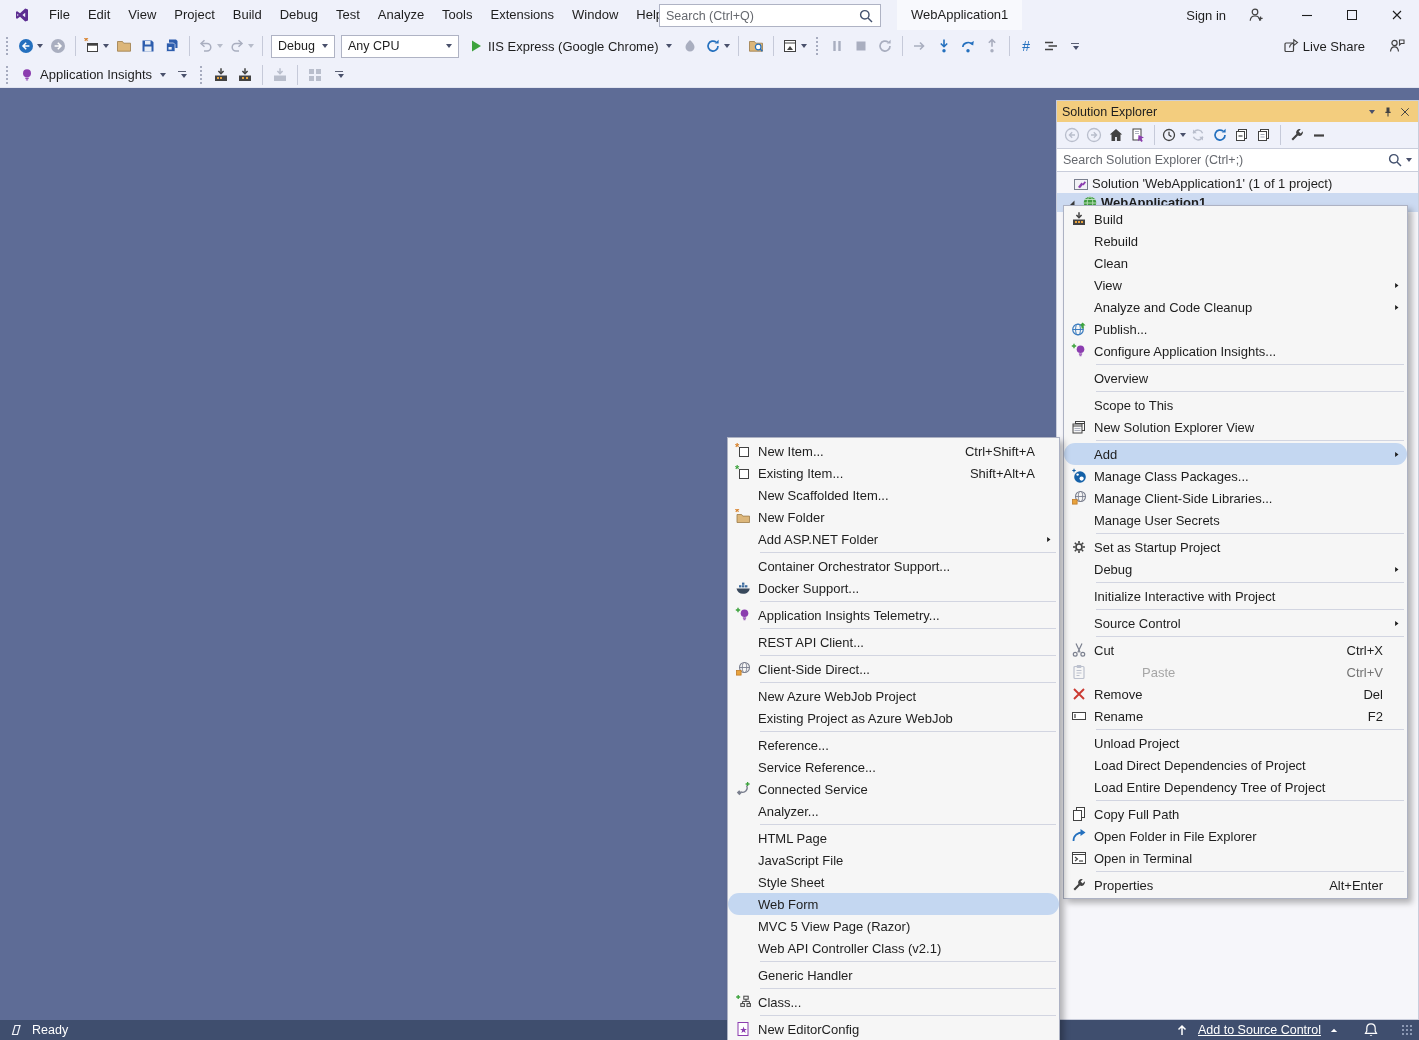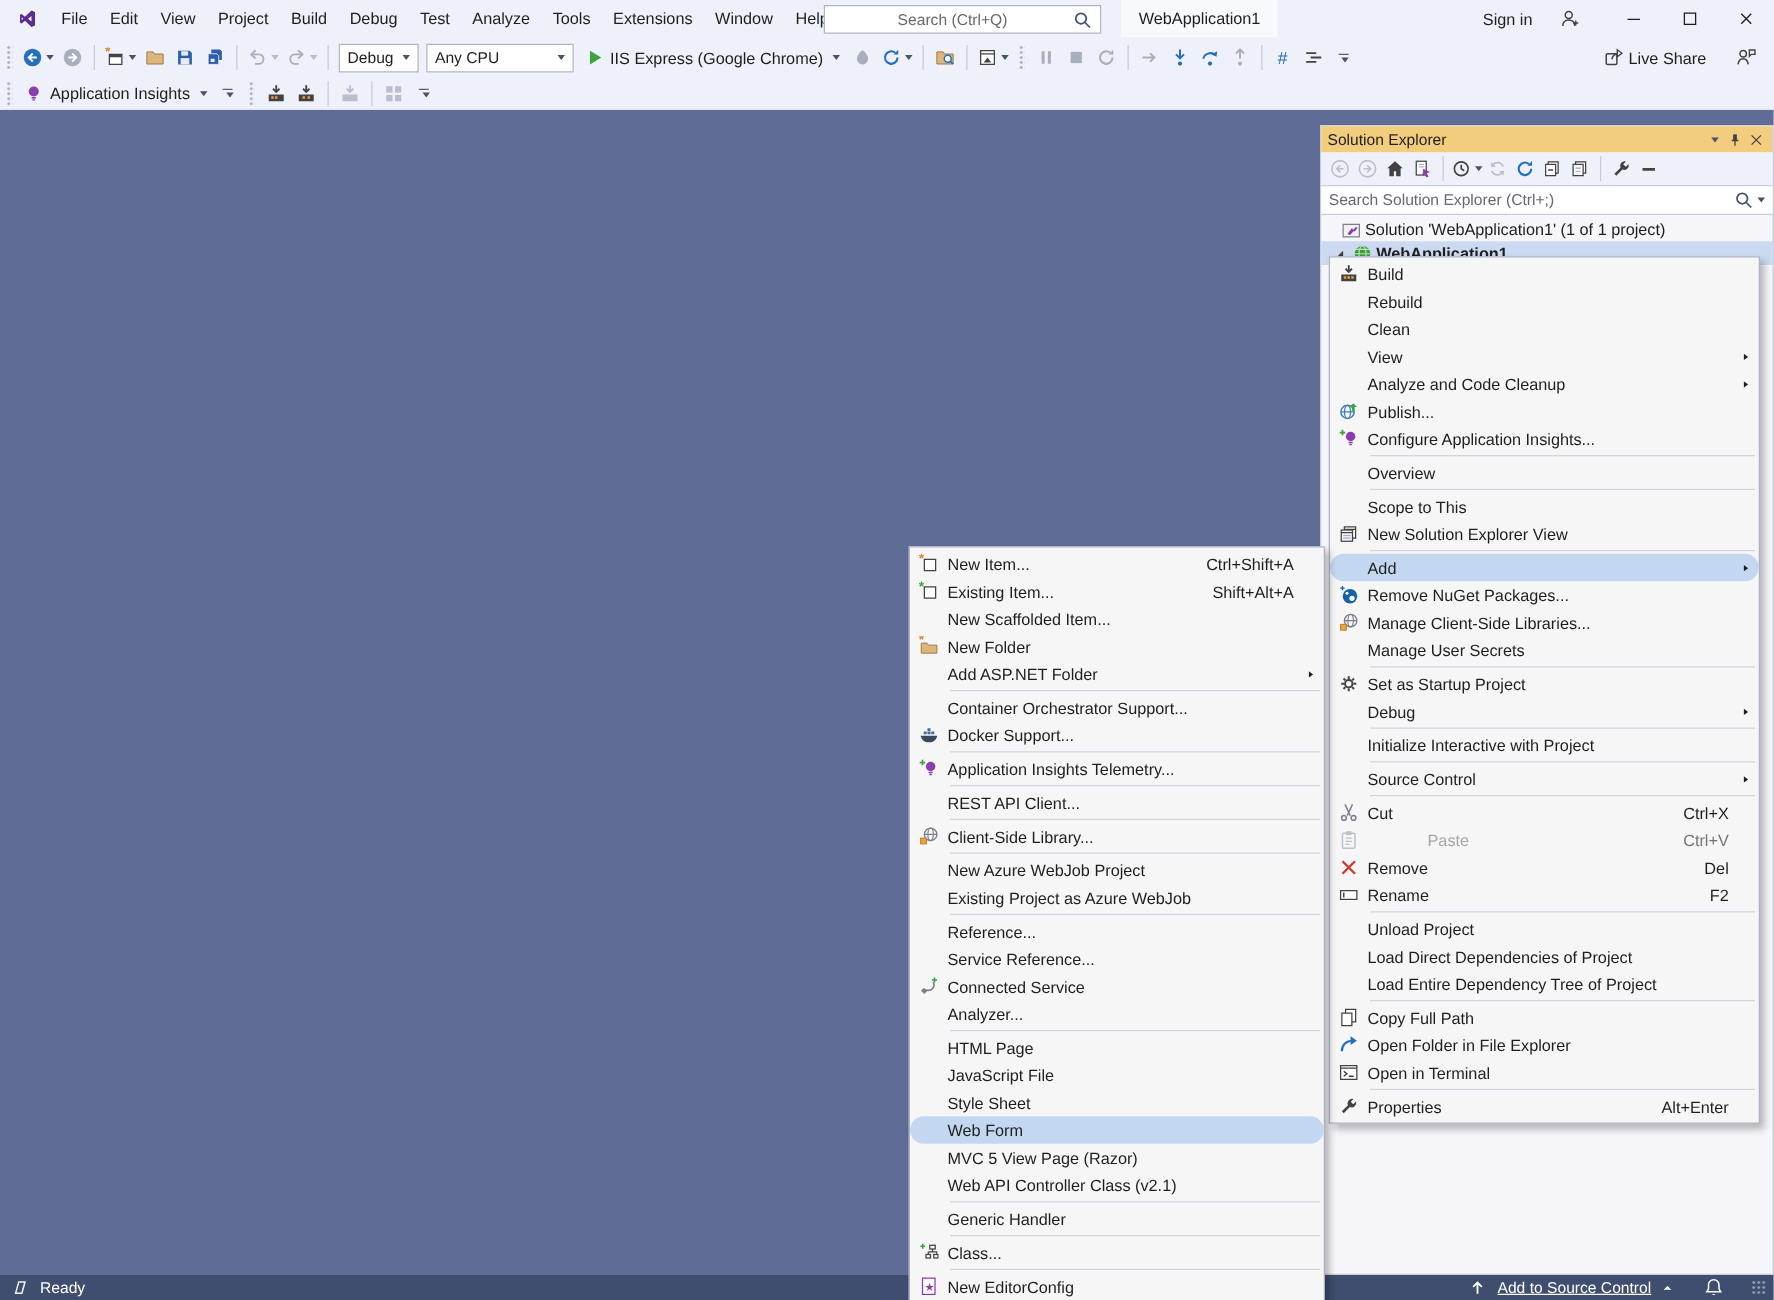--- a/index.html
+++ b/index.html
@@ -6,21 +6,21 @@
   html,body{width:1419px;height:1040px;overflow:hidden;font-family:"Liberation Sans",sans-serif;font-size:13px;color:#1E1E1E;}
   .window{position:relative;width:1419px;height:1040px;background:#EFF1FA;}
 
   
   .titlebar{position:absolute;left:0;top:0;width:100%;height:30px;background:#EFF1FA;display:flex;align-items:center;}
   .logo{width:24px;height:24px;margin:0 6px 0 10px;display:flex;align-items:center;}
   .logo svg{width:22px;height:22px;}
   .menubar{display:flex;height:100%;align-items:center;}
   .mtop{padding:0 9px;line-height:30px;cursor:default;}
   .qsearch{position:absolute;left:659px;top:4px;width:222px;height:23px;background:#fff;border:1px solid #AFB3C4;display:flex;align-items:center;padding:0 6px;color:#66696F;font-size:12.5px;}
-  .qsearch .ph{flex:1;text-align:center;}
+  .qsearch .ph{flex:1;}
   .wintitle{position:absolute;left:897px;top:0;height:30px;line-height:30px;padding:0 14px;background:#F8F9FD;}
   .signin{position:absolute;right:155px;top:0;height:30px;display:flex;align-items:center;gap:22px;}
   .wincontrols{position:absolute;right:0;top:0;height:30px;display:flex;}
   .winbtn{width:45px;height:30px;display:flex;align-items:center;justify-content:center;}
 
   
   .toolbar1{position:absolute;left:0;top:30px;width:100%;height:32px;background:#EFF1FA;display:flex;align-items:center;}
   .toolbar2{position:absolute;left:0;top:62px;width:100%;height:26px;background:#EFF1FA;display:flex;align-items:center;border-bottom:1px solid #E1E4F0;}
   .tbtn{height:24px;min-width:22px;padding:0 2px;margin:0 1px;display:inline-flex;align-items:center;justify-content:center;}
   .tsep{width:1px;height:20px;background:#C6CAD9;margin:0 5px;display:inline-block;}
@@ -720,21 +720,21 @@
         <span class="mi-icon">
           <span class="icon">
             <svg viewBox="0 0 16 16">
               <circle cx="9" cy="9" r="5.8" fill="#1461A8"></circle>
               <circle cx="10.6" cy="10.6" r="2.1" fill="#fff"></circle>
               <circle cx="6.6" cy="6.6" r="1.2" fill="#fff"></circle>
               <path d="M3 .8v3.4M1.3 2.5h3.4" stroke="#1461A8" stroke-width="1.1"></path>
             </svg>
           </span>
         </span>
-        <span class="mi-label">Remove NuGet Packages...</span>
+        <span class="mi-label">Manage Class Packages...</span>
 
       </div>
       <div class="menu-item">
         <span class="mi-icon">
           <span class="icon">
             <svg viewBox="0 0 16 16">
               <circle cx="9.5" cy="6.5" r="5" fill="none" stroke="#7A7F8E" stroke-width="1.1"></circle>
               <ellipse cx="9.5" cy="6.5" rx="2.2" ry="5" fill="none" stroke="#7A7F8E" stroke-width=".9"></ellipse>
               <path d="M4.6 6.5h9.8" stroke="#7A7F8E" stroke-width=".9"></path>
               <rect x="1.5" y="9.5" width="4.6" height="4.6" fill="#E8A33D" stroke="#C07B28" stroke-width=".8"></rect>
@@ -1016,21 +1016,21 @@
         <span class="mi-icon">
           <span class="icon">
             <svg viewBox="0 0 16 16">
               <circle cx="9.5" cy="6.5" r="5" fill="none" stroke="#7A7F8E" stroke-width="1.1"></circle>
               <ellipse cx="9.5" cy="6.5" rx="2.2" ry="5" fill="none" stroke="#7A7F8E" stroke-width=".9"></ellipse>
               <path d="M4.6 6.5h9.8" stroke="#7A7F8E" stroke-width=".9"></path>
               <rect x="1.5" y="9.5" width="4.6" height="4.6" fill="#E8A33D" stroke="#C07B28" stroke-width=".8"></rect>
             </svg>
           </span>
         </span>
-        <span class="mi-label">Client-Side Library...</span>
+        <span class="mi-label">Client-Side Direct...</span>
 
       </div>
       <div class="menu-sep"></div>
       <div class="menu-item">
         <span class="mi-icon"></span>
         <span class="mi-label">New Azure WebJob Project</span>
 
       </div>
       <div class="menu-item">
         <span class="mi-icon"></span>

